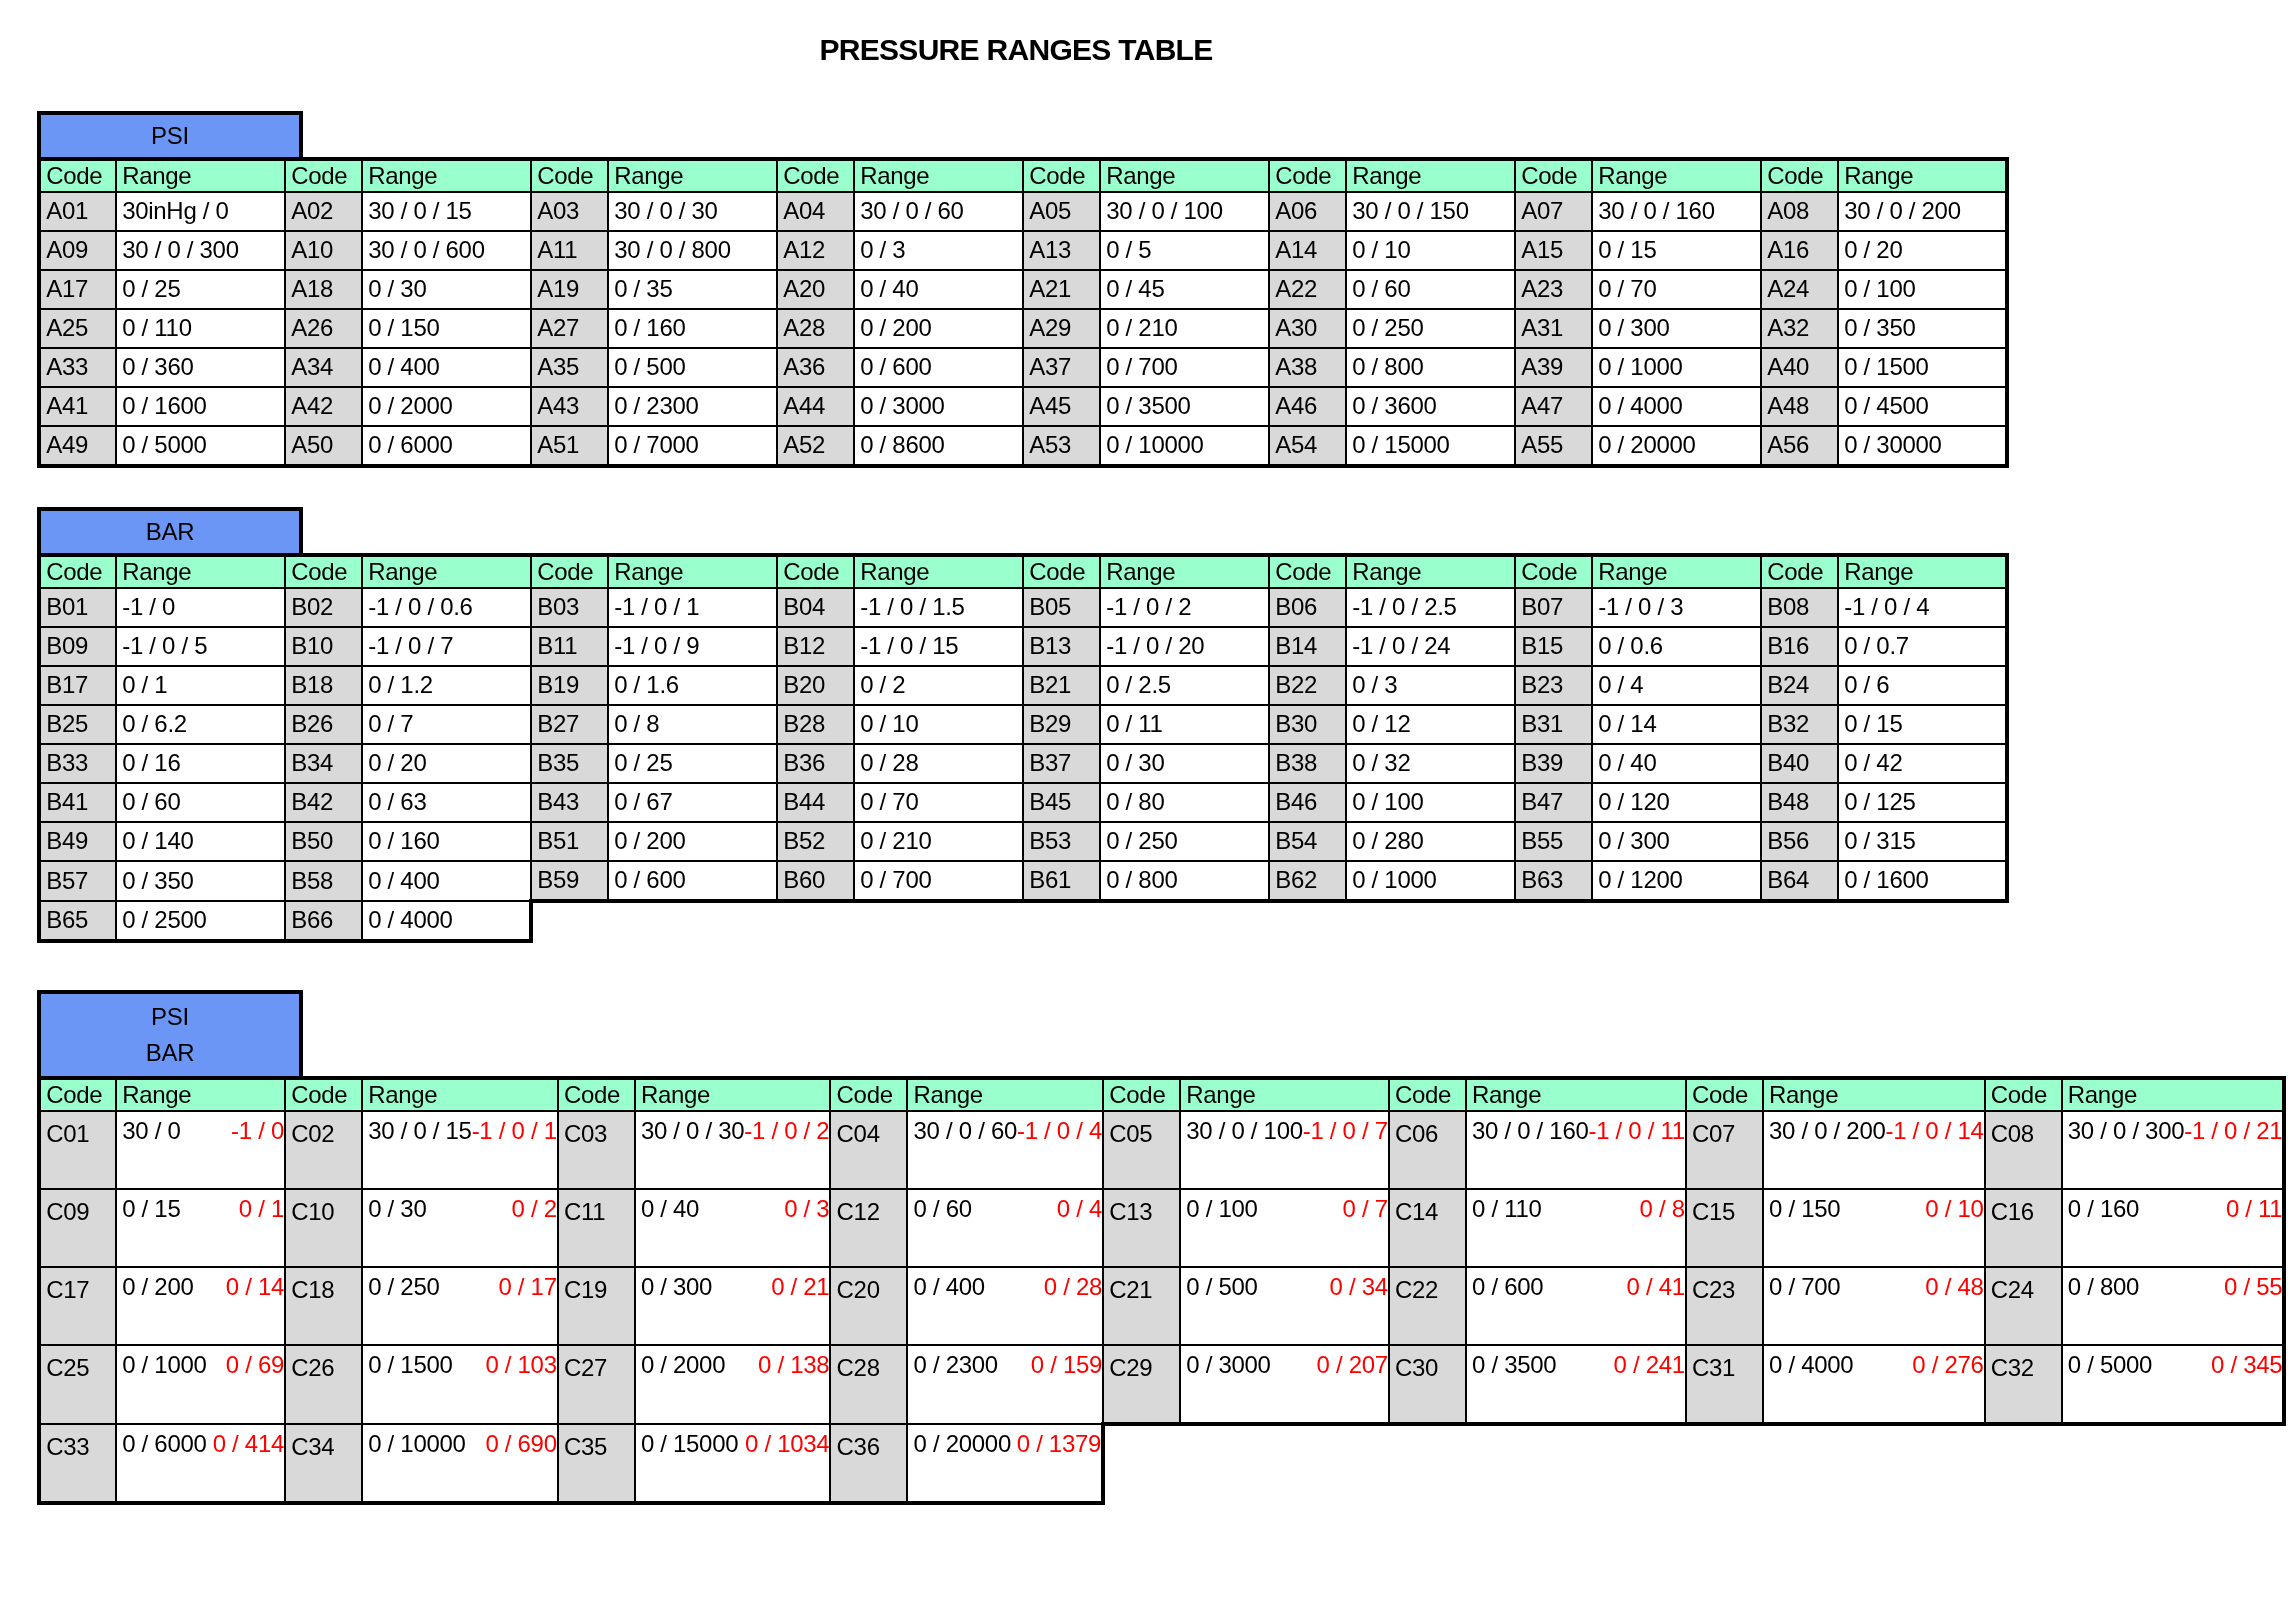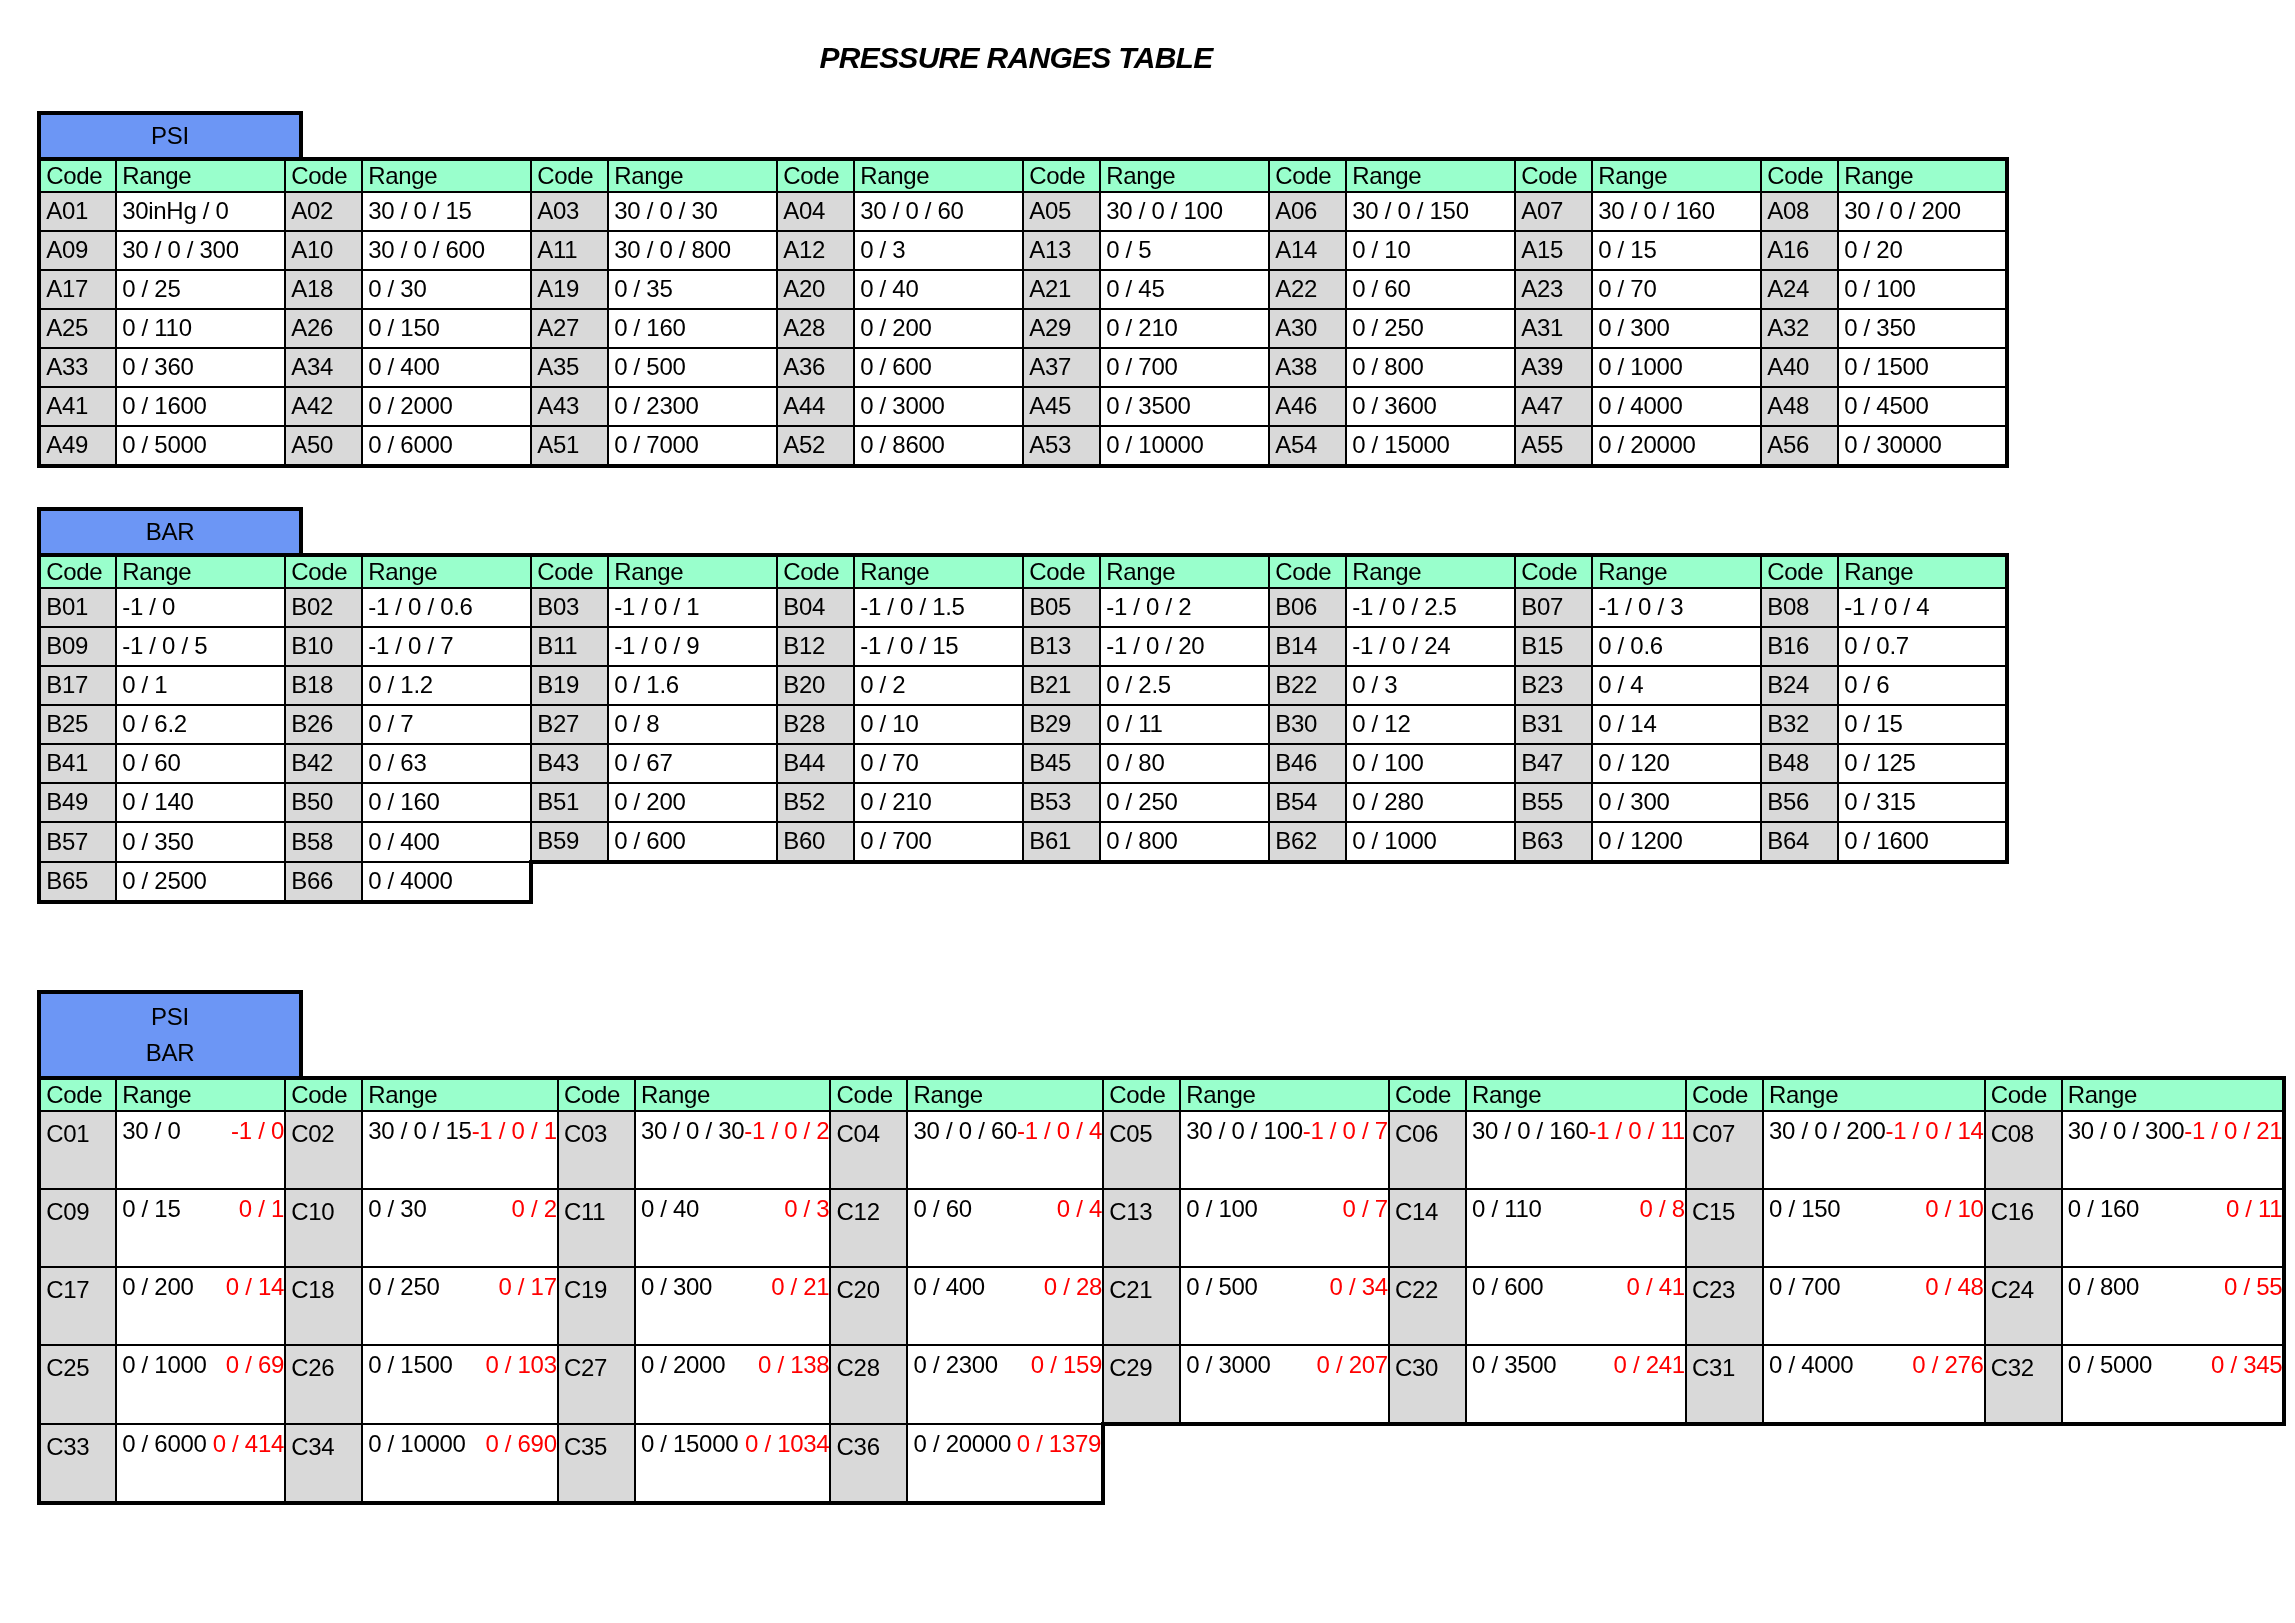--- a/index.html
+++ b/index.html
@@ -11,27 +11,26 @@
   }
   body {
     position: relative;
     width: 2295px;
     height: 1623px;
     overflow: hidden;
   }
   .page-title {
     position: absolute;
     left: 37px;
-    top: 41px;
+    top: 33px;
     width: 1958px;
     text-align: center;
     font-size: 30px;
     font-weight: bold;
     letter-spacing: -0.7px;
-    font-style: italic;
   }
   .table-block {
     position: absolute;
     left: 37px;
   }
   .unit-box {
     box-sizing: border-box;
     width: 266px;
     height: 46px;
     background: var(--blue, #6C96F5);
@@ -380,20 +379,38 @@
           <td class="code">B29</td>
           <td class="range">0 / 11</td>
           <td class="code">B30</td>
           <td class="range">0 / 12</td>
           <td class="code">B31</td>
           <td class="range">0 / 14</td>
           <td class="code">B32</td>
           <td class="range r-edge">0 / 15</td>
         </tr>
         <tr>
+          <td class="code l-edge">B33</td>
+          <td class="range">0 / 16</td>
+          <td class="code">B34</td>
+          <td class="range">0 / 20</td>
+          <td class="code">B35</td>
+          <td class="range">0 / 25</td>
+          <td class="code">B36</td>
+          <td class="range">0 / 28</td>
+          <td class="code">B37</td>
+          <td class="range">0 / 30</td>
+          <td class="code">B38</td>
+          <td class="range">0 / 32</td>
+          <td class="code">B39</td>
+          <td class="range">0 / 40</td>
+          <td class="code">B40</td>
+          <td class="range r-edge">0 / 42</td>
+        </tr>
+        <tr>
           <td class="code l-edge">B41</td>
           <td class="range">0 / 60</td>
           <td class="code">B42</td>
           <td class="range">0 / 63</td>
           <td class="code">B43</td>
           <td class="range">0 / 67</td>
           <td class="code">B44</td>
           <td class="range">0 / 70</td>
           <td class="code">B45</td>
           <td class="range">0 / 80</td>

